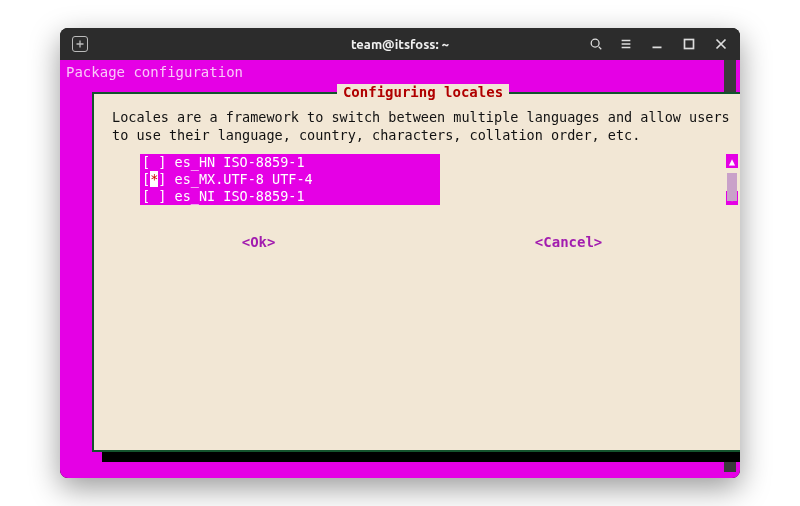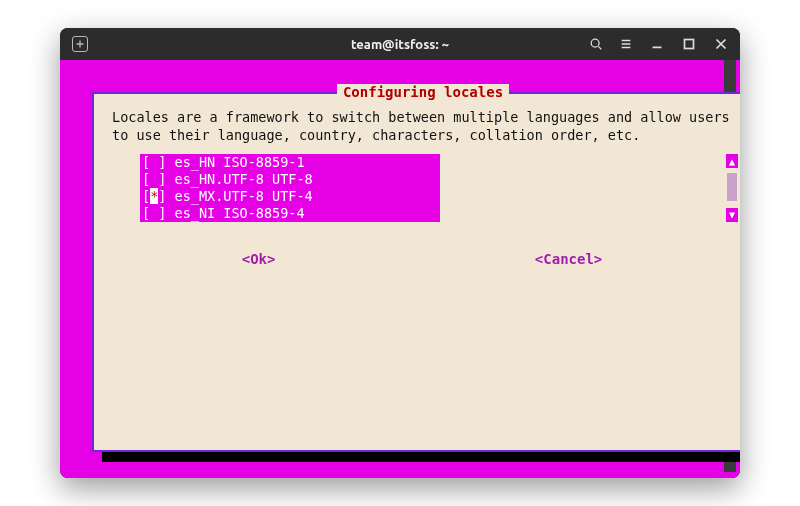--- a/index.html
+++ b/index.html
@@ -93,21 +93,21 @@
     width: 662px; height: 360px;
     background: #000;
   }
   .dialog {
     position: absolute;
     left: 32px;
     top: 32px;
     width: 662px;
     height: 360px;
     background: #f2e7d5;
-    border: 2px solid #6d28d9;
+    border: 2px solid #14532d;
   }
   .dialog-title {
     position: absolute;
     top: -10px;
     left: 0; right: 0;
     text-align: center;
     color: #b00000;
     font-weight: 600;
     font-size: 14px;
   }
@@ -200,39 +200,39 @@
       </div>
       <div class="winbtn">
         <svg viewBox="0 0 16 16" stroke="currentColor" stroke-width="1.5">
             <path d="M4 4l8 8M12 4l-8 8"></path>
           </svg>
       </div>
     </div>
   </div>
 
   <div class="terminal">
+    <div class="pkgconf">Package configuration</div>
 
     <div class="scrollbar-track">
       <div class="scrollbar-thumb"></div>
     </div>
 
     <div class="dialog-shadow"></div>
 
     <div class="dialog">
       <div class="dialog-title">
         <span>Configuring locales</span>
       </div>
       <div class="dialog-body">
         <p>Locales are a framework to switch between multiple languages and allow users to use their language, country, characters, collation order, etc.</p>
 
         <div class="list-area">
           <div class="list-row"><span class="chk">[<span> </span>]</span> <span>es_HN ISO-8859-1</span></div>
-          <div class="list-row"><span class="chk">[<span> </span>]</span> <span>es_HN.UTF-8 UTF-8</span></div>
           <div class="list-row selmark"><span class="chk">[<span class="mark">*</span>]</span> <span>es_MX.UTF-8 UTF-4</span></div>
-          <div class="list-row"><span class="chk">[<span> </span>]</span> <span>es_NI ISO-8859-4</span></div>
+          <div class="list-row"><span class="chk">[<span> </span>]</span> <span>es_NI ISO-8859-1</span></div>
 
           <div class="list-sc">
             <div class="arrow">▲</div>
             <div class="bar">
                 <div class="th"></div>
               </div>
             <div class="arrow">▼</div>
           </div>
         </div>
 

